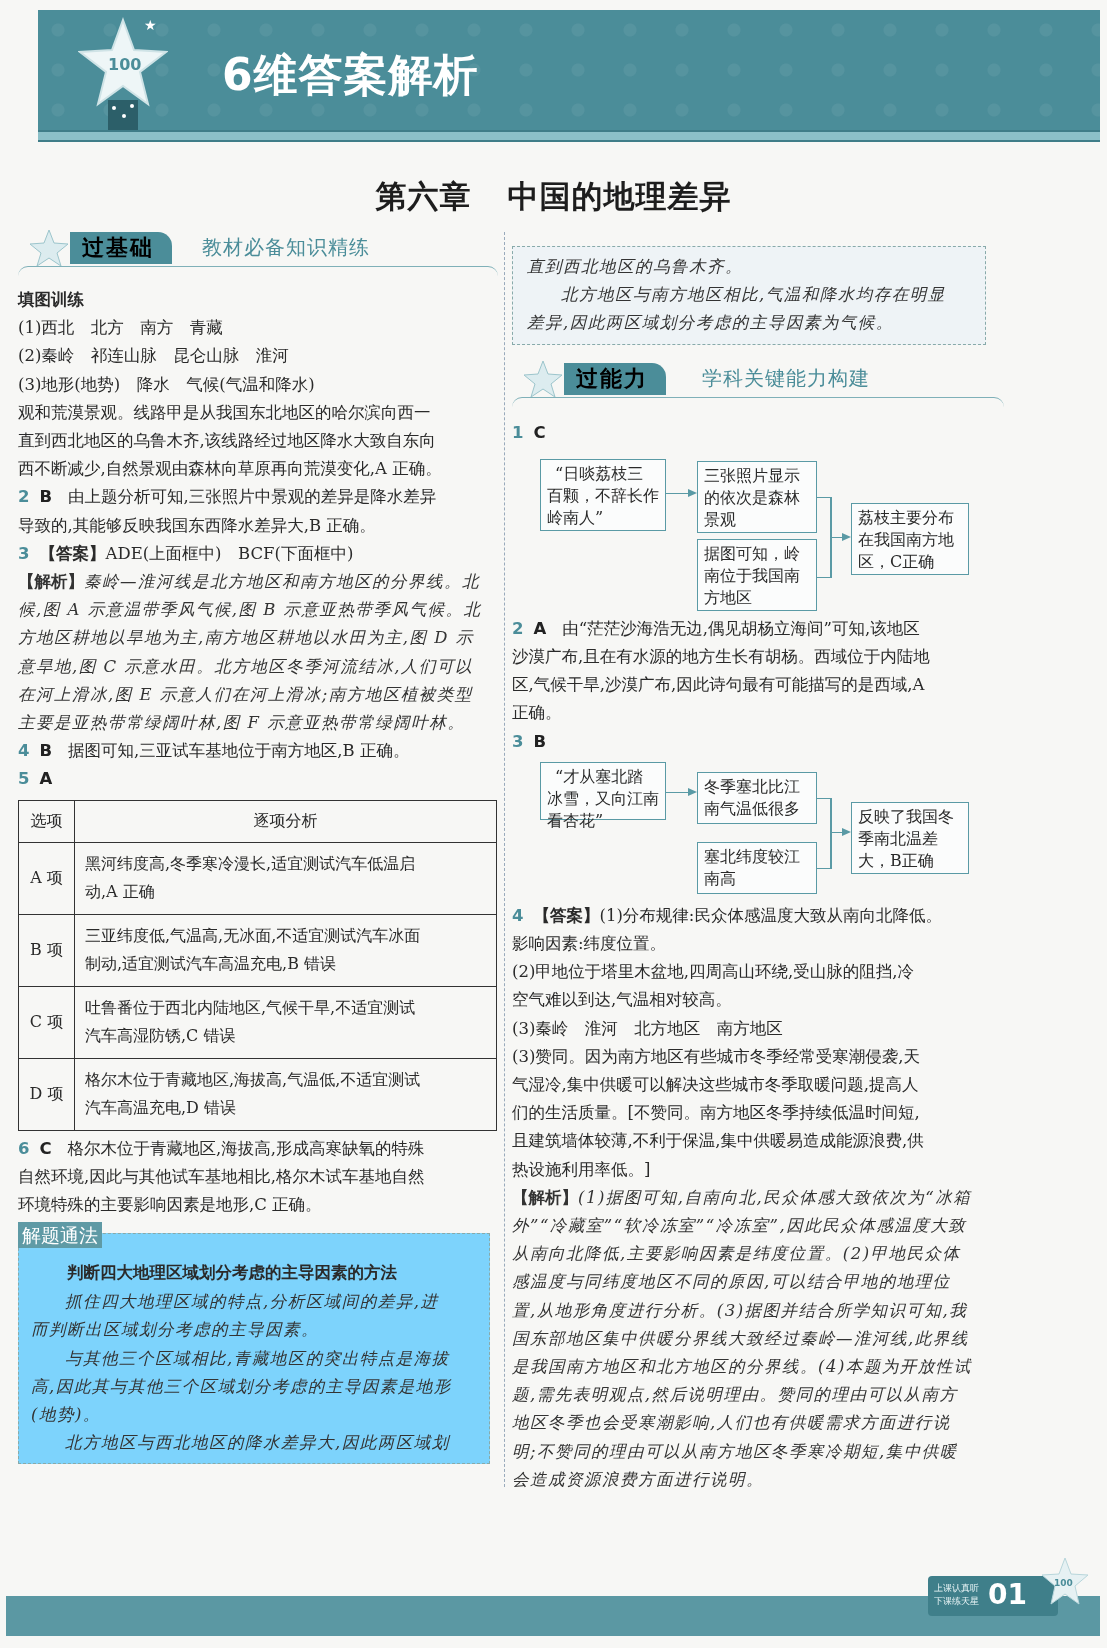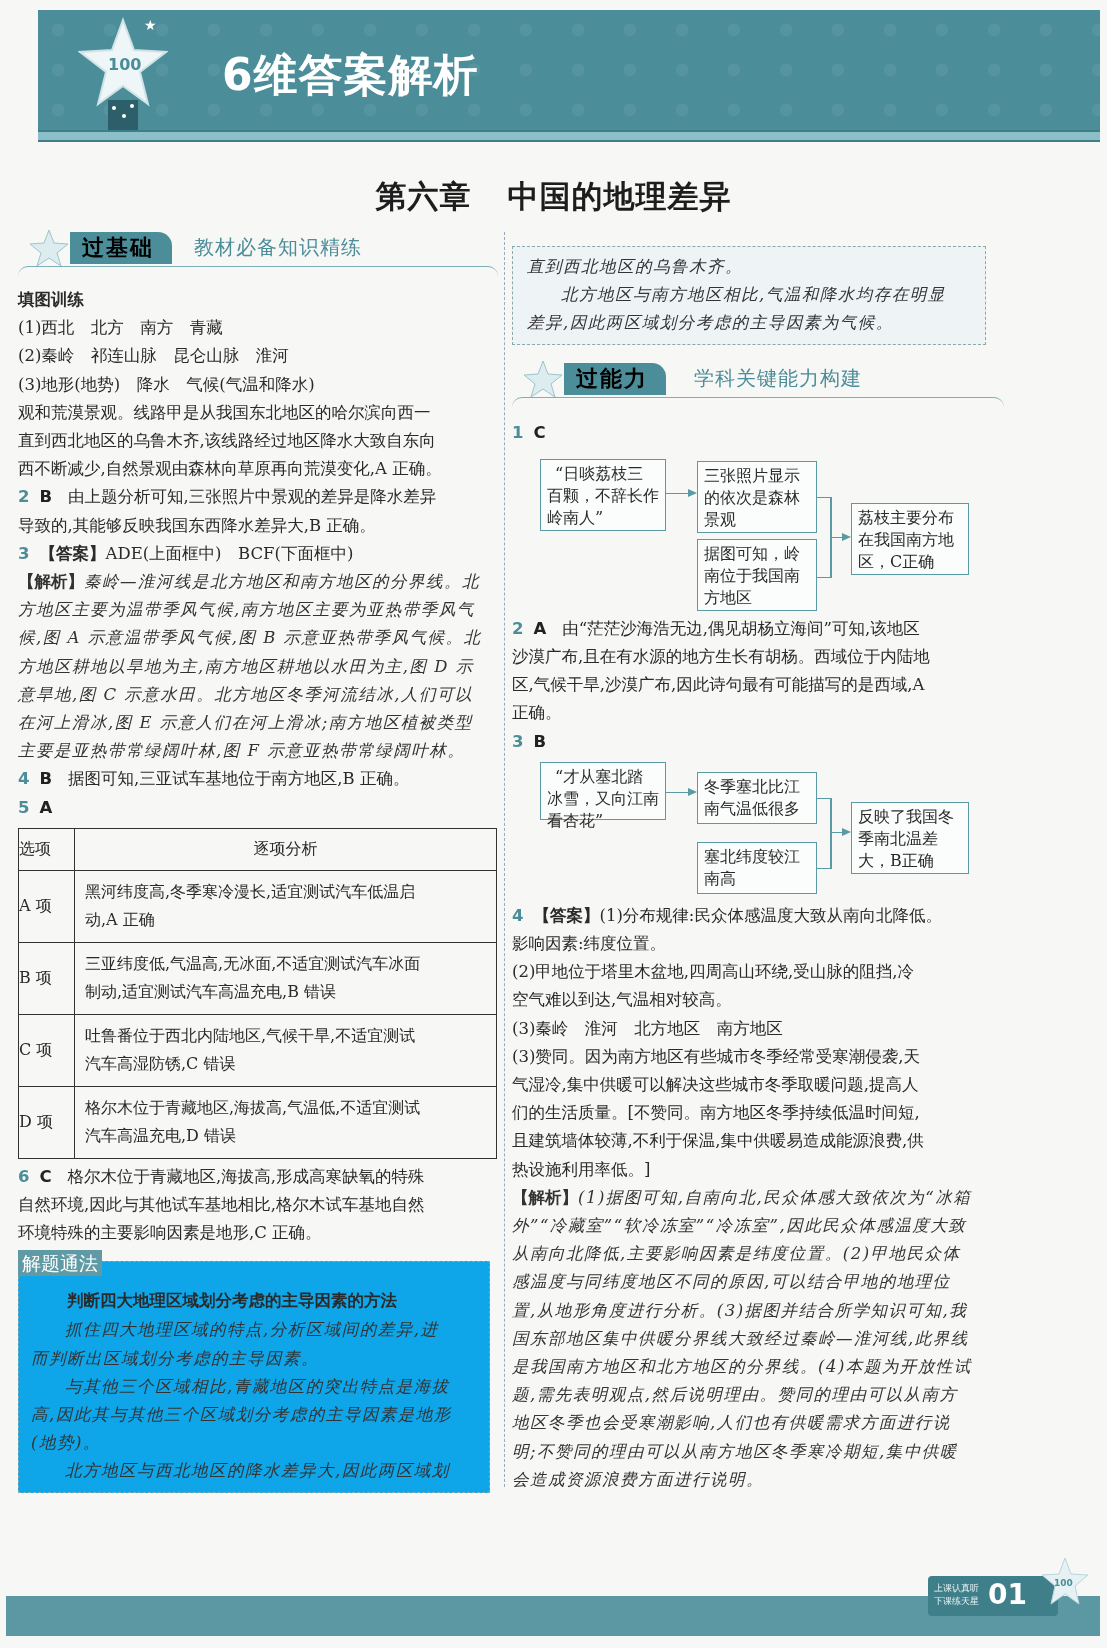--- a/index.html
+++ b/index.html
@@ -19,39 +19,39 @@
 
   
   .col-left { position: absolute; left: 18px; top: 228px; width: 480px; }
   .col-right { position: absolute; left: 512px; top: 246px; width: 492px; }
   .col-divider { position: absolute; left: 504px; top: 232px; height: 1255px; border-left: 1.5px dashed #9ab; }
 
   
   .sec-head { position: relative; height: 52px; }
   .sec-head .mini-mascot { position: absolute; left: 10px; top: 0; width: 42px; height: 40px; }
   .sec-head .tag { position: absolute; left: 52px; top: 4px; height: 32px; padding: 0 18px 0 12px; background: #4b8d99; color: #000000; font-family: "DejaVu Sans", sans-serif; font-weight: bold; font-size: 22px; line-height: 32px; border-radius: 0 14px 0 0; letter-spacing: 2px; }
-  .sec-head .sub { position: absolute; top: 6px; font-family: Liberation Serif, serif; font-size: 20px; color: #4b8d99; letter-spacing: 1px; }
+  .sec-head .sub { position: absolute; top: 6px; font-family: Liberation Serif, serif; font-size: 20px; color: #4b8d99; letter-spacing: 1px; margin-left: 8px; }
   .sec-head .rule { position: absolute; left: 0; right: 0; top: 38px; height: 10px; border-top: 1.5px solid #7fb0b8; border-radius: 10px 10px 0 0; }
 
   p.line, .line { font-size: 16.5px; line-height: 28.2px; white-space: nowrap; }
   .indent { padding-left: 34px; }
   .num { font-family: "DejaVu Sans", sans-serif; font-weight: bold; color: #4b8d99; margin-right: 10px; }
   .ans { font-family: "DejaVu Sans", sans-serif; font-weight: bold; margin-right: 16px; color: #222; }
   .bold { font-family: "DejaVu Sans", sans-serif; font-weight: bold; }
   .kai { font-style: italic; letter-spacing: 1.5px; color: #333; }
 
   
   table.analysis { border-collapse: collapse; width: 479px; margin: 6px 0 4px 0; font-size: 16px; }
   table.analysis td, table.analysis th { border: 1.5px solid #333; }
   table.analysis th { height: 42px; font-weight: normal; }
-  table.analysis th.c1, table.analysis td.c1 { width: 56px; text-align: left; }
+  table.analysis th.c1, table.analysis td.c1 { width: 56px; text-align: center; }
   table.analysis td.c2 { padding: 6px 10px; line-height: 28px; height: 72px; }
 
   
-  .tip-box { position: relative; border: 1.5px dashed #8aa; background: #0ea5e9; margin-top: 14px; padding: 24px 10px 6px 12px; width: 472px; }
+  .tip-box { position: relative; border: 1.5px dashed #8aa; background: #7dd3fc; margin-top: 14px; padding: 24px 10px 6px 12px; width: 472px; }
   .tip-label { position: absolute; left: -1px; top: -12px; background: #5f9aa5; color: #fff; font-family: "DejaVu Sans", sans-serif; font-size: 19px; padding: 0 4px; line-height: 26px; }
   .tip-title { font-family: "DejaVu Sans", sans-serif; font-weight: bold; font-size: 16.5px; padding-left: 36px; line-height: 30px; }
 
   .cont-box { border: 1.5px dashed #8aa; background: #eef3f6; padding: 6px 10px 6px 14px; width: 474px; margin-bottom: 14px; }
 
   
   .flow { position: relative; height: 160px; margin: 4px 0 6px 0; }
   .fbox { position: absolute; border: 1.5px solid #5a9aa5; background: #fbfcfc; font-size: 16px; line-height: 22px; padding: 3px 6px; white-space: normal; }
   .fline { position: absolute; background: #5a9aa5; }
   .arrow { position: absolute; width: 0; height: 0; border-top: 4px solid transparent; border-bottom: 4px solid transparent; border-left: 9px solid #5a9aa5; }
@@ -103,21 +103,20 @@
 
     <div class="line">观和荒漠景观。线路甲是从我国东北地区的哈尔滨向西一</div>
     <div class="line">直到西北地区的乌鲁木齐,该线路经过地区降水大致自东向</div>
     <div class="line">西不断减少,自然景观由森林向草原再向荒漠变化,A 正确。</div>
 
     <div class="line"><span class="num">2</span><span class="ans">B</span><span>由上题分析可知,三张照片中景观的差异是降水差异</span></div>
     <div class="line">导致的,其能够反映我国东西降水差异大,B 正确。</div>
 
     <div class="line"><span class="num">3</span><span class="bold">【答案】</span><span>ADE(上面框中)　BCF(下面框中)</span></div>
     <div class="line kai"><span class="bold" style="font-style:normal;letter-spacing:0;">【解析】</span><span>秦岭—淮河线是北方地区和南方地区的分界线。北</span></div>
-    <div class="line kai">方地区主要为温带季风气候,南方地区主要为亚热带季风气</div>
     <div class="line kai">候,图 A 示意温带季风气候,图 B 示意亚热带季风气候。北</div>
     <div class="line kai">方地区耕地以旱地为主,南方地区耕地以水田为主,图 D 示</div>
     <div class="line kai">意旱地,图 C 示意水田。北方地区冬季河流结冰,人们可以</div>
     <div class="line kai">在河上滑冰,图 E 示意人们在河上滑冰;南方地区植被类型</div>
     <div class="line kai">主要是亚热带常绿阔叶林,图 F 示意亚热带常绿阔叶林。</div>
 
     <div class="line"><span class="num">4</span><span class="ans">B</span><span>据图可知,三亚试车基地位于南方地区,B 正确。</span></div>
     <div class="line"><span class="num">5</span><span class="ans">A</span></div>
 
     <table class="analysis">

